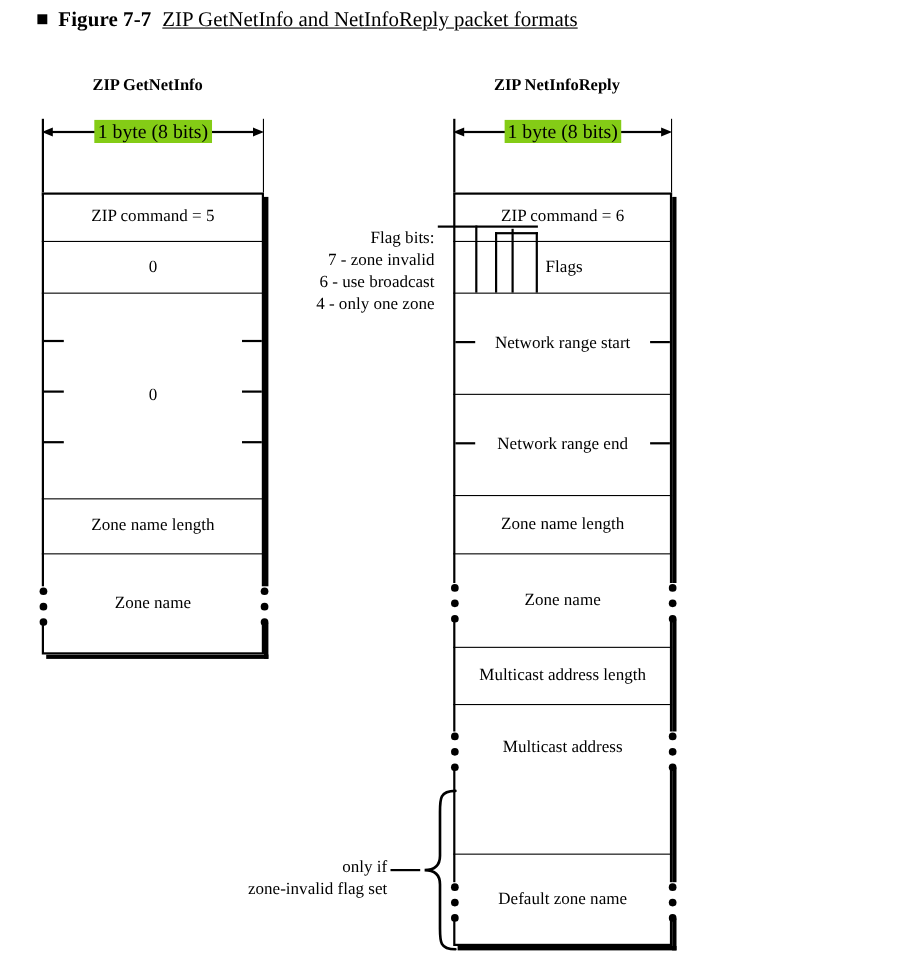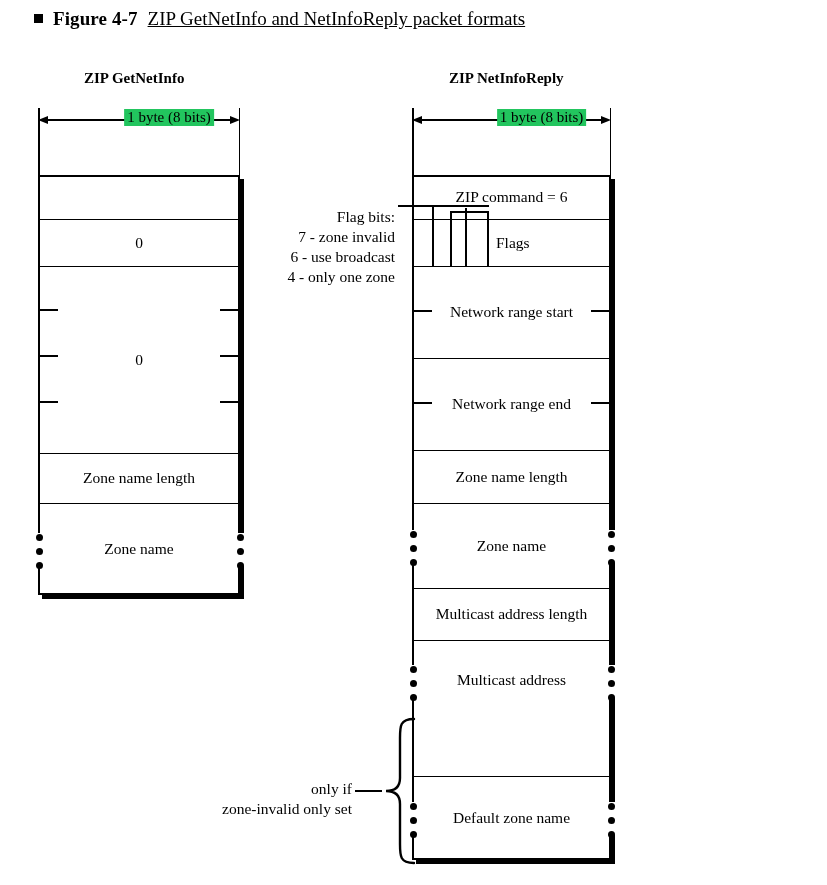--- a/index.html
+++ b/index.html
@@ -91,25 +91,24 @@
     border-top: 4.5px solid transparent;
     border-bottom: 4.5px solid transparent;
   }
   .measure .arrow.al { left: 0;  border-right: 10px solid #000; }
   .measure .arrow.ar { right: 0; border-left: 10px solid #000; }
   .measure .mlabel {
     position: absolute;
     top: 1px;
     left: 50%;
     transform: translateX(-50%);
-    background: #22c55e;
+    background: #84cc16;
     padding: 0 3px;
-    font-size: 15px;
+    font-size: 18px;
     white-space: nowrap;
-    margin-left: 30px;
   }
 
   
   .packet {
     position: absolute;
     box-sizing: border-box;
   }
   .packet .shadow-r {
     position: absolute;
     top: 4px;
@@ -216,21 +215,21 @@
   }
 
   
   #brace { position: absolute; }
 </style>
 </head>
 <body>
 
 <div id="caption">
   <span class="bullet"></span>
-  <span class="fig-label">Figure 4-7</span>
+  <span class="fig-label">Figure 7-7</span>
   <span class="fig-text">ZIP GetNetInfo and NetInfoReply packet formats</span>
 </div>
 
 <div class="col-title" id="title-left">ZIP GetNetInfo</div>
 <div class="col-title" id="title-right">ZIP NetInfoReply</div>
 
 <div class="measure" style="left:38px; top:108px; width:202px;">
   <div class="ext l"></div>
   <div class="ext r"></div>
   <div class="bar">
@@ -252,20 +251,23 @@
     <div class="arrow ar"></div>
   </div>
   <div class="mlabel">1 byte (8 bits)</div>
 </div>
 
 <div class="packet" id="packet-left" style="left:38px; top:175px; width:202px; height:420px;">
   <div class="shadow-r"></div>
   <div class="shadow-b"></div>
   <div class="frame"></div>
 
+  <div class="row" style="top:0px; height:44px;">
+    <span>ZIP command = 5</span>
+  </div>
 
   <div class="row" style="top:44px; height:47px;">
     <div class="divider"></div>
     <span>0</span>
   </div>
 
   <div class="row" style="top:91px; height:187px;">
     <div class="divider"></div>
     <span>0</span>
   </div>
@@ -411,14 +413,14 @@
   <div>4 - only one zone</div>
 </div>
 <div class="leader" style="left:398px; top:205px; width:34px;"></div>
 
 <svg id="brace" style="left:382px; top:716px;" width="34" height="150" viewBox="0 0 34 150">
   <path d="M32 3 C18 3 18 10 18 22 L18 62 C18 72 12 75 4 75 C12 75 18 78 18 88 L18 128 C18 140 18 147 32 147" fill="none" stroke="#000" stroke-width="2.4" stroke-linecap="round"></path>
 </svg>
 <div class="leader" style="left:355px; top:790px; width:27px;"></div>
 <div class="annot right-al" style="left:110px; top:779px; width:242px;">
   <div>only if</div>
-  <div>zone-invalid only set</div>
+  <div>zone-invalid flag set</div>
 </div>
 
 </body></html>

